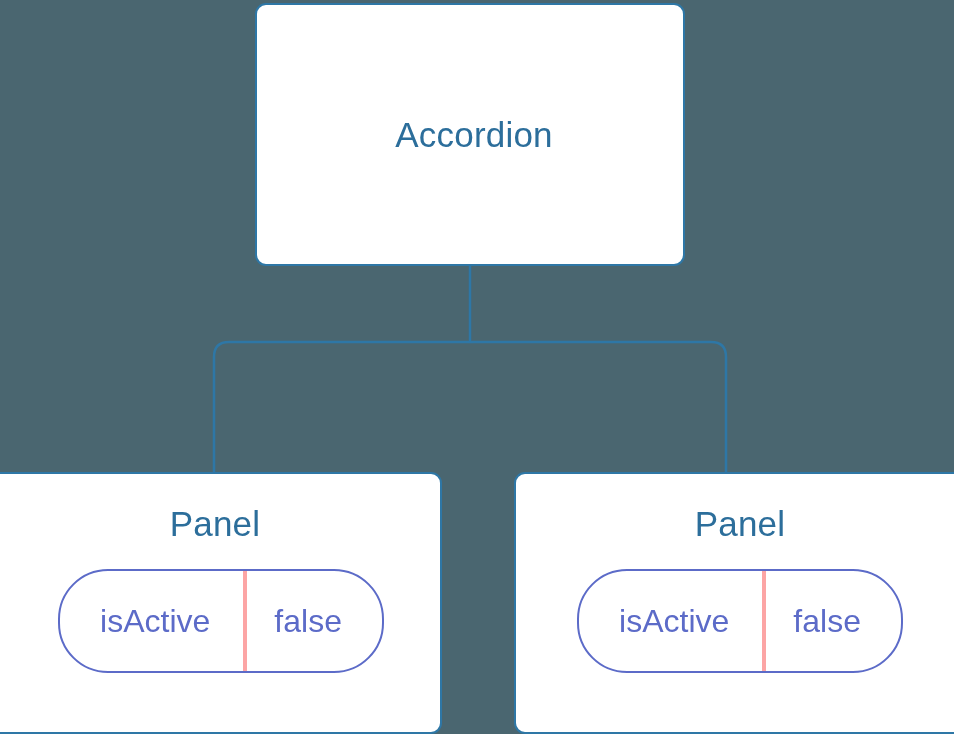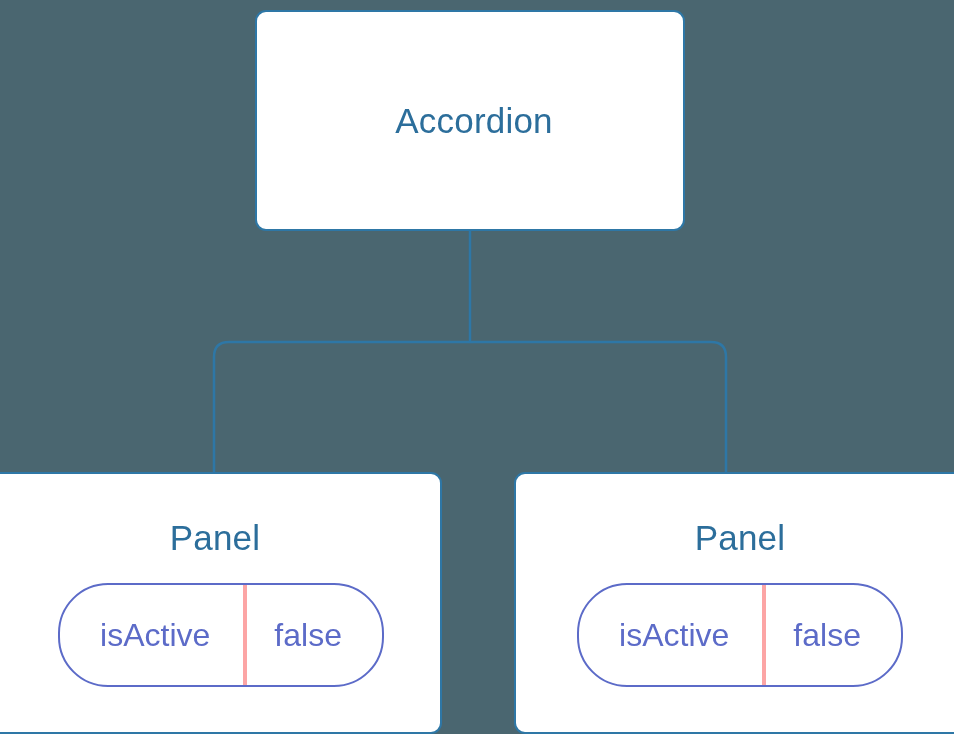--- a/index.html
+++ b/index.html
@@ -38,23 +38,23 @@
     box-sizing: border-box;
     background: #ffffff;
     border: 2.5px solid #2e77a6;
     border-radius: 11px;
     z-index: 2;
   }
 
   
   .node-root {
     left: 255px;
-    top: 10px;
+    top: 3px;
     width: 430px;
-    height: 221px;
+    height: 263px;
     display: flex;
     align-items: center;
     justify-content: center;
     padding-left: 8px;
   }
 
   .node-title {
     color: #2c6e9b;
     font-size: 35px;
     font-weight: 400;
@@ -65,21 +65,21 @@
 
   
   .node-panel {
     top: 472px;
     height: 262px;
     display: flex;
     flex-direction: column;
     align-items: center;
   }
   .node-panel .node-title {
-    margin-top: 46px;
+    margin-top: 32px;
   }
 
   .node-panel-left {
     left: -12px;
     width: 454px;
   }
   .node-panel-right {
     left: 514px;
     width: 452px;
   }

